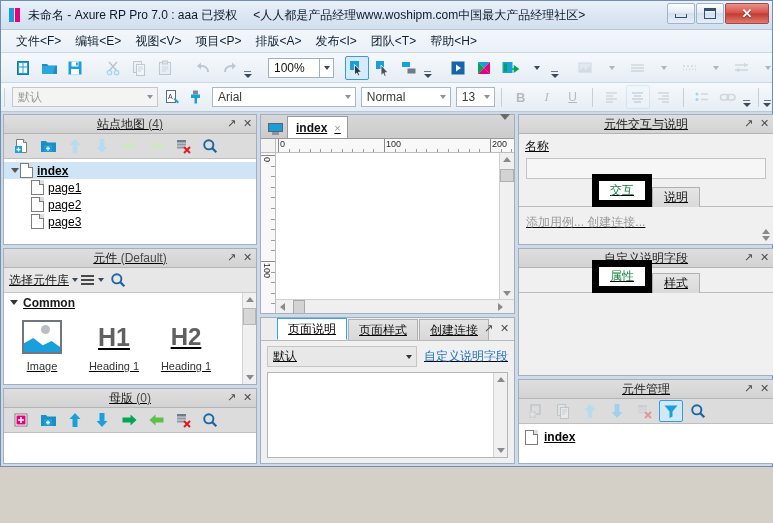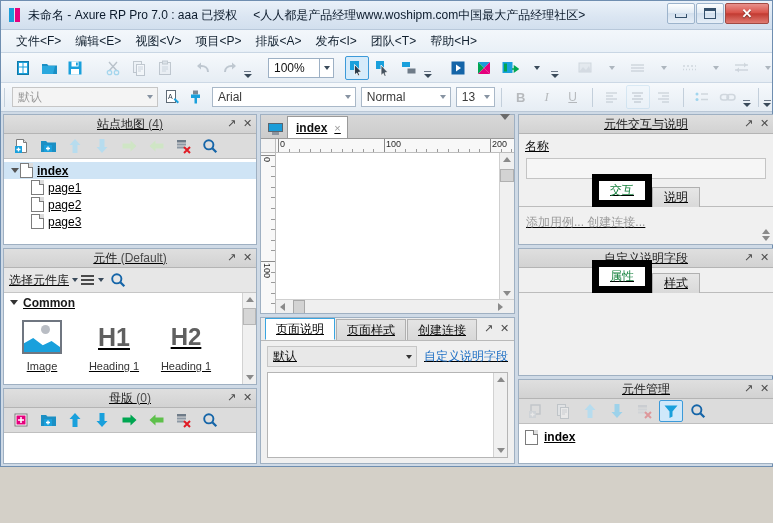--- a/index.html
+++ b/index.html
@@ -219,21 +219,21 @@
   }
   .canvas-wrap{flex:1;position:relative;background:#fff;min-height:0;overflow:hidden;}
   .cv-vscroll{position:absolute;right:0;top:0;bottom:13px;width:14px;background:#f0f0f0;border-left:1px solid #cfcfcf;display:flex;flex-direction:column;align-items:center;}
   .cv-vscroll .thumb{width:12px;height:11px;background:#d3d3d3;border:1px solid #b0b0b0;margin-top:3px;}
   .cv-hscroll{position:absolute;left:0;right:0;bottom:0;height:13px;background:#efefef;border-top:1px solid #cfcfcf;display:flex;align-items:center;}
   .cv-hscroll .thumb{width:10px;height:12px;background:#d3d3d3;border:1px solid #a8a8a8;margin-left:4px;}
 
   
   .tabrow{
     height:22px;min-height:22px;display:flex;align-items:flex-end;
-    background:#ededed;padding-left:4px;border-bottom:1px solid #b9b9b9;text-align:center;
+    background:#ededed;padding-left:16px;border-bottom:1px solid #b9b9b9;text-align:center;
   }
   .ntab{
     height:20px;padding:0 10px;display:flex;align-items:center;
     font-size:12px;color:#111;
     background:linear-gradient(#e4e4e4,#d8d8d8);
     border:1px solid #b0b0b0;border-bottom:none;margin-right:1px;
   }
   .ntab.active{background:#fff;border:1px solid #39a5e0;border-bottom:1px solid #fff;color:#000;}
   .notes-body{flex:1;background:#f0f0f0;padding:5px 6px;display:flex;flex-direction:column;min-height:0;}
   .notes-row{display:flex;align-items:center;margin-bottom:5px;}

